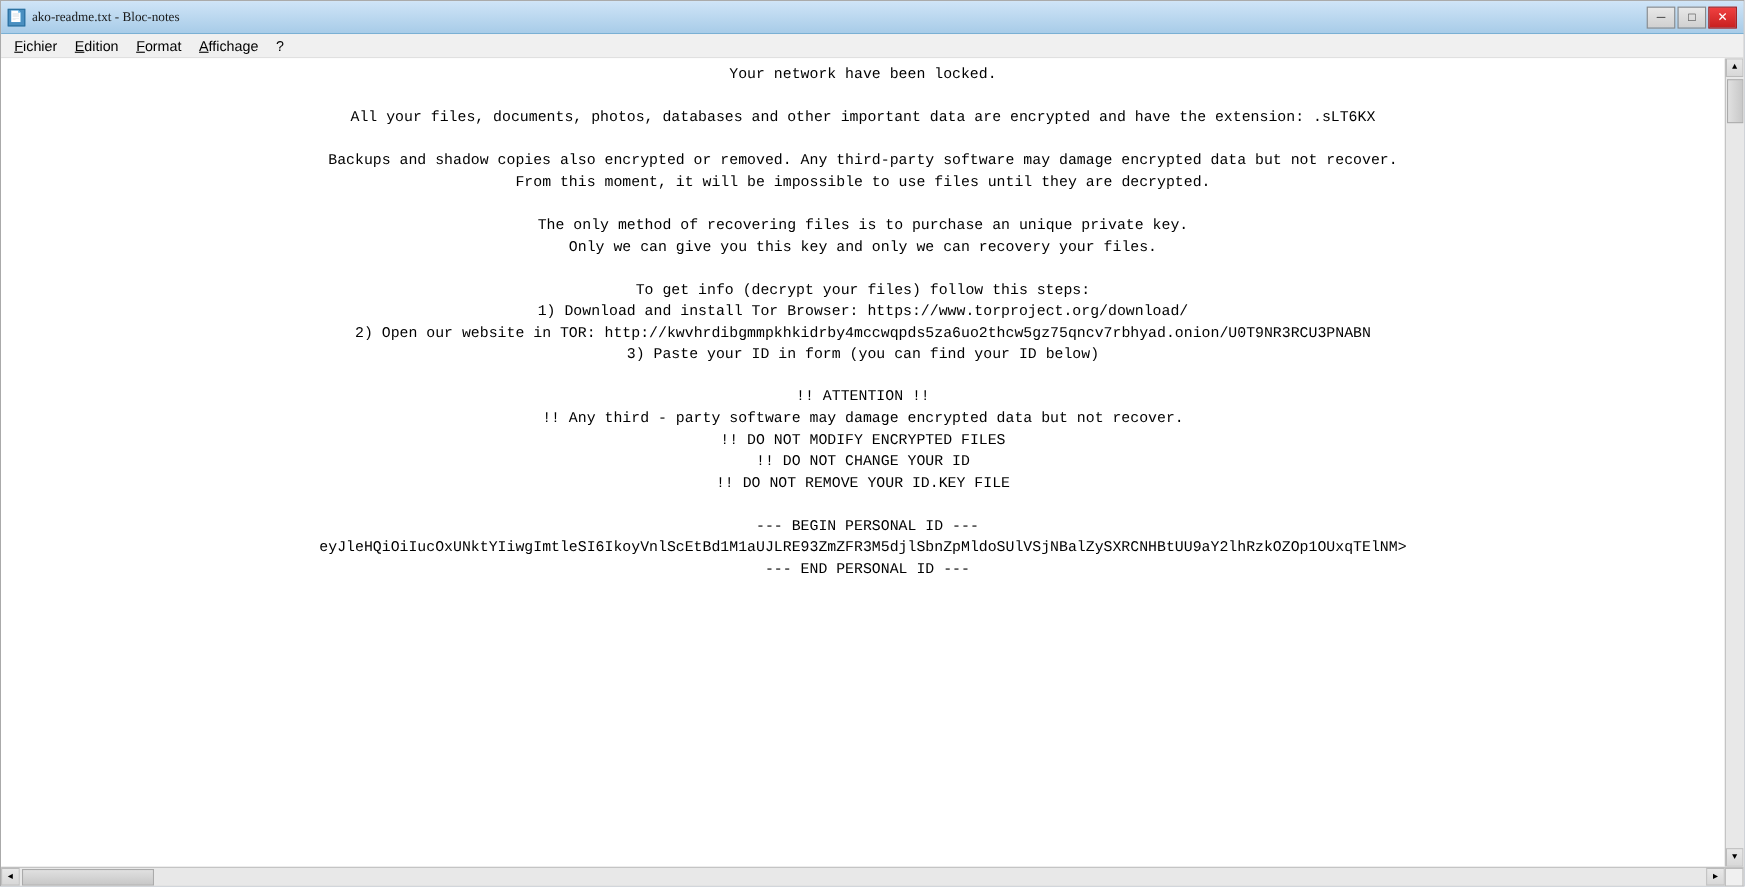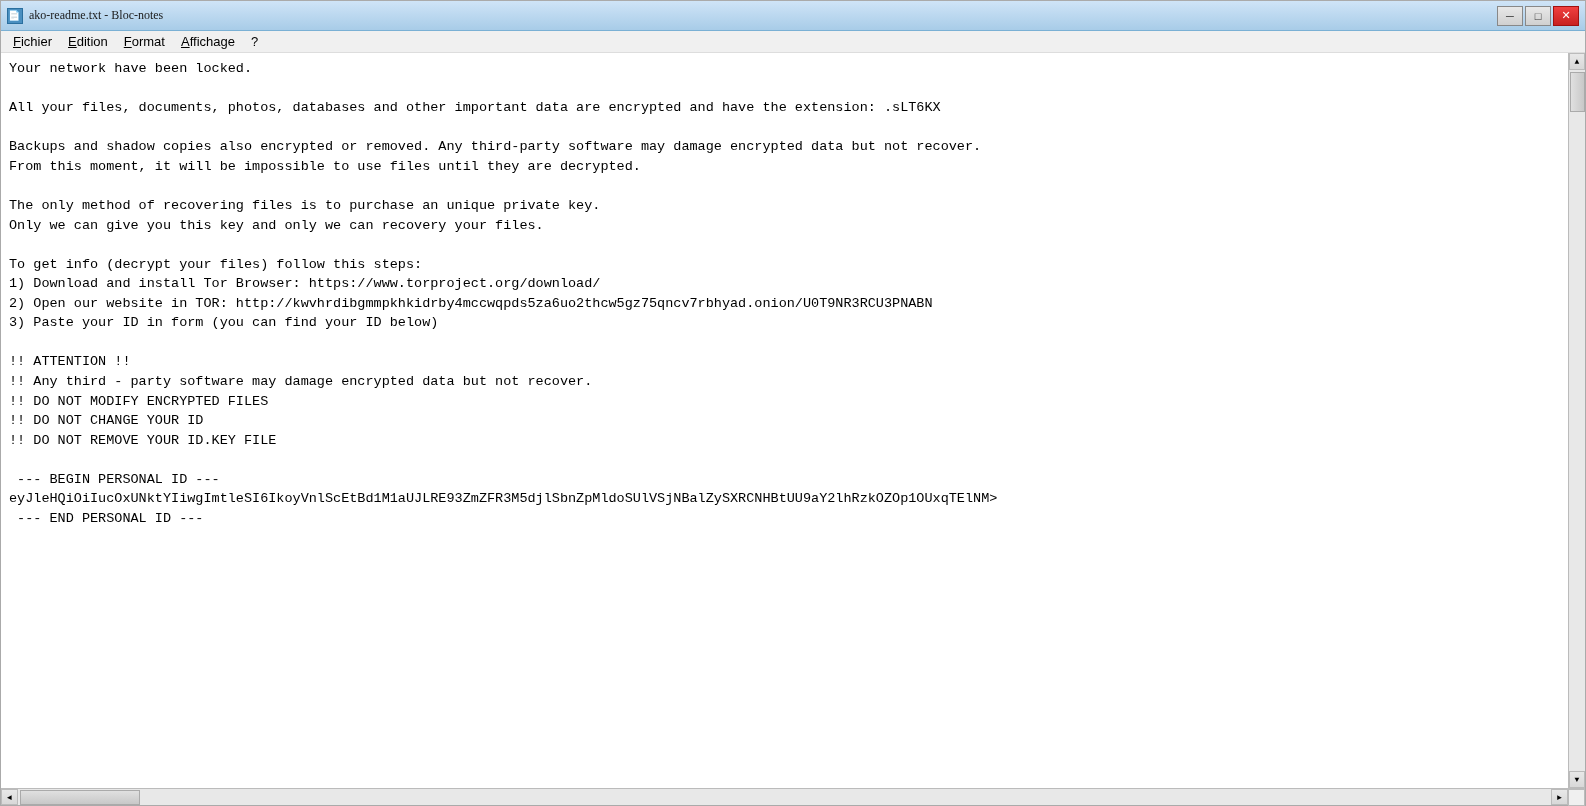--- a/index.html
+++ b/index.html
@@ -121,20 +121,21 @@
       flex: 1;
       padding: 6px 8px;
       overflow-y: auto;
       overflow-x: auto;
       font-family: 'Courier New', Courier, monospace;
       font-size: 13.5px;
       line-height: 1.45;
       color: #000;
       white-space: pre;
       background: white;
+      text-align: center;
     }
 
     
     .scrollbar-v {
       width: 17px;
       background: #f0f0f0;
       border-left: 1px solid #bbb;
       display: flex;
       flex-direction: column;
       flex-shrink: 0;

